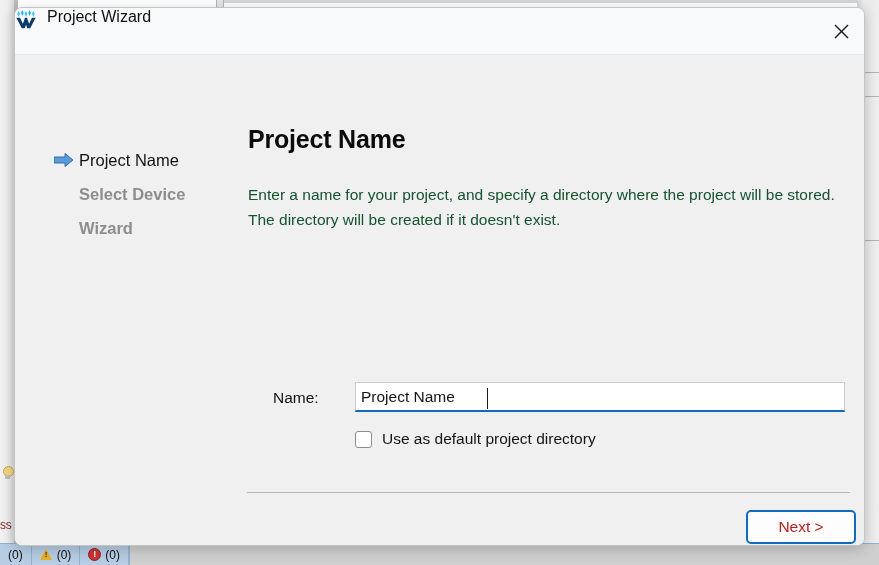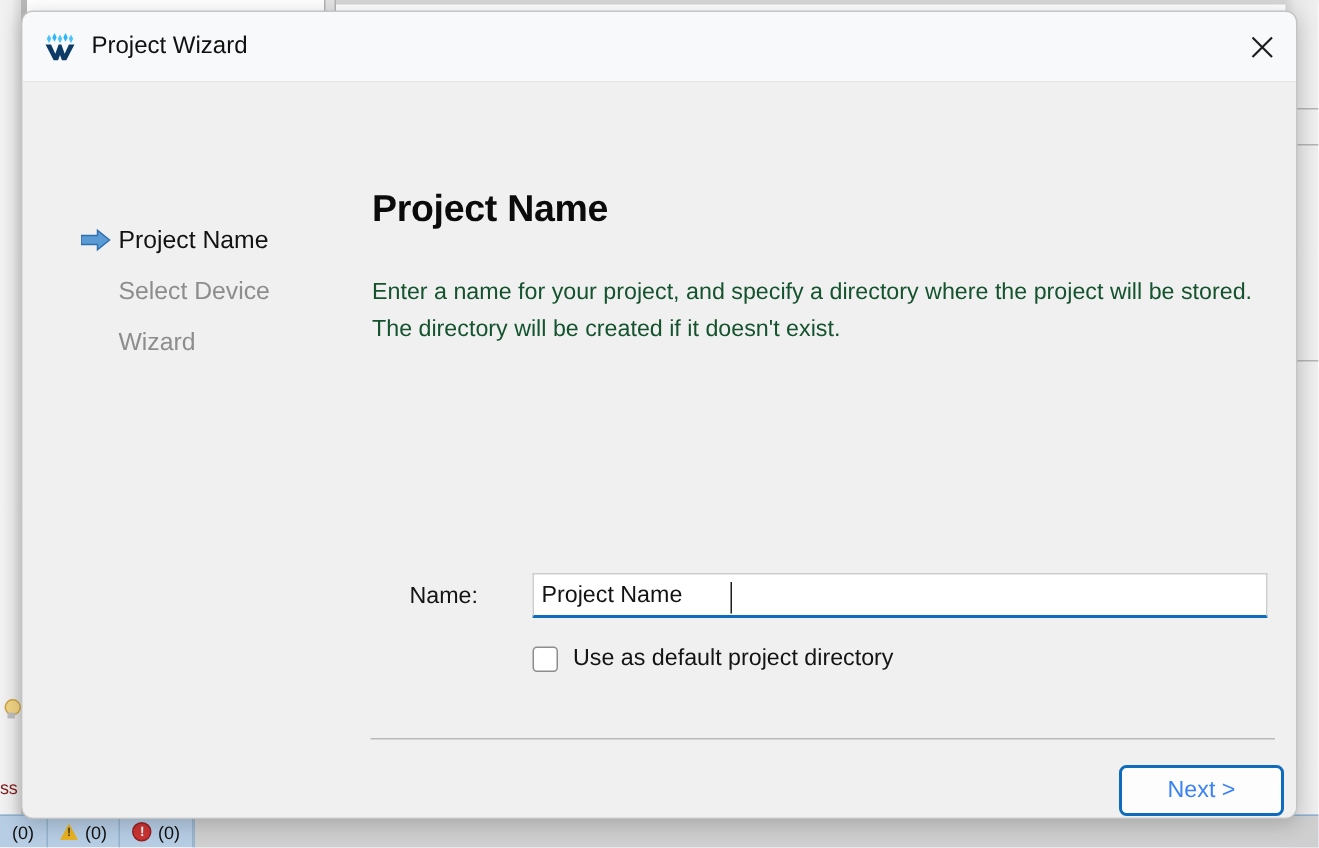--- a/index.html
+++ b/index.html
@@ -174,22 +174,20 @@
     box-sizing: border-box;
     overflow: hidden;
   }
 
   .titlebar {
     position: relative;
     height: 47px;
     background: #f7f9fb;
     border-bottom: 1px solid #e6e6e6;
     display: flex;
-    align-items: center;
-    padding-left: 14px;
     box-sizing: border-box;
   }
 
   .app-icon {
     width: 22px; height: 22px;
     margin-right: 10px;
     flex: 0 0 auto;
   }
 
   .title-text {
@@ -225,21 +223,21 @@
   .step {
     position: relative;
     height: 34px;
     display: flex;
     align-items: center;
     padding-left: 64px;
     font-size: 16.5px;
     box-sizing: border-box;
   }
   .step.active { color: #121212; }
-  .step.inactive { color: #8d8d8d; }
+  .step.inactive { color: #8d8d8d; font-weight: bold; }
   .step-arrow {
     position: absolute;
     left: 39px;
     top: 9px;
     width: 20px; height: 16px;
   }
 
   
   .pane {
     position: absolute;
@@ -382,21 +380,21 @@
 
   .btn {
     box-sizing: border-box;
     width: 110px;
     height: 34px;
     border-radius: 5px;
     background: #fbfbfb;
     border: 1px solid #cdcdcd;
     font-family: "Liberation Sans", sans-serif;
     font-size: 15.5px;
-    color: #3b82f6;
+    color: #b91c1c;
     cursor: pointer;
   }
   .btn.default {
     border: 2px solid #0f6cbd;
     background: #fdfdfd;
   }
 </style>
 </head>
 <body>
 

